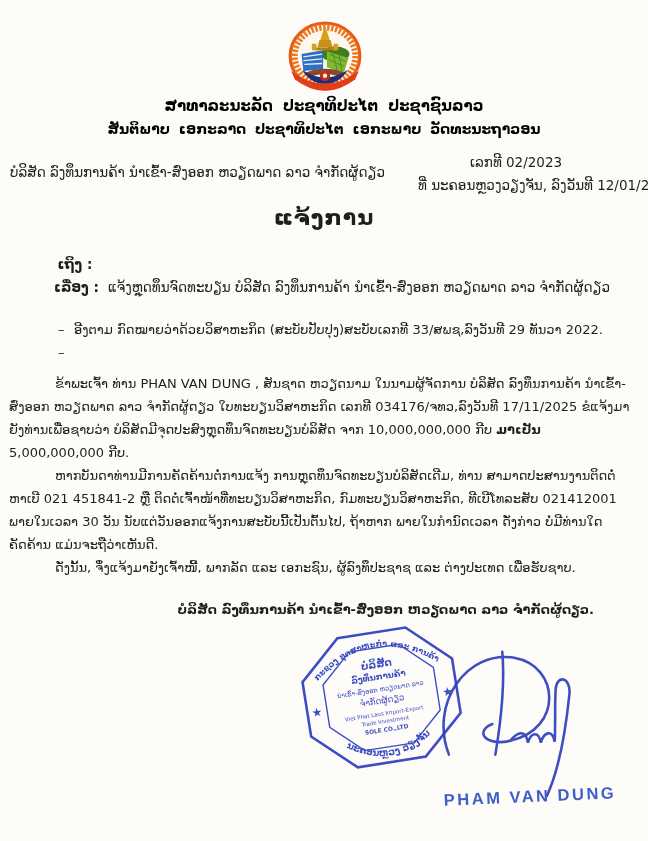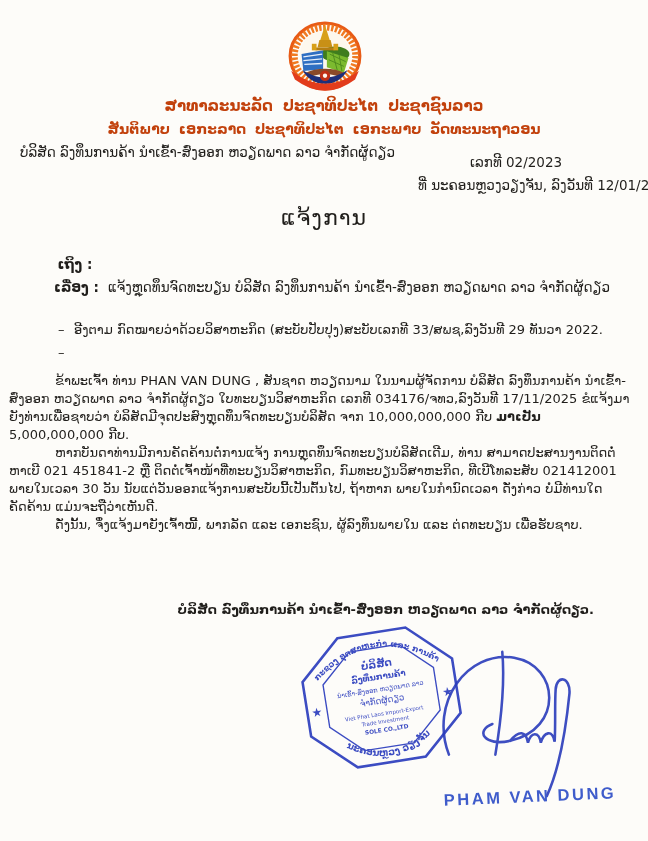--- a/index.html
+++ b/index.html
@@ -6,40 +6,40 @@
   .page{
     position:relative;width:648px;height:841px;margin:0 auto;
     background:#fdfcf9;overflow:hidden;
     font-family:"DejaVu Sans","Liberation Sans",sans-serif;
     color:#201e1b;
   }
   .abs{position:absolute;}
   .nowrap{white-space:nowrap;}
   
   .emblem{left:278px;top:18px;width:94px;height:76px;}
-  .motto{left:0;right:0;text-align:center;font-weight:600;color:#c2410c;}
+  .motto{left:0;right:0;text-align:center;font-weight:600;color:#000000;}
   .motto1{top:97px;font-size:15px;word-spacing:5px;}
   .motto2{top:121px;font-size:14px;word-spacing:4px;}
   
-  .company-ref{left:10px;top:144px;font-size:13.5px;font-weight:500;margin-left:10px;}
+  .company-ref{left:10px;top:164px;font-size:13.5px;font-weight:500;}
   .doc-number{left:470px;top:154px;font-size:13.5px;}
   .place-date{left:418px;top:177px;font-size:13.5px;}
   
-  .title{left:0;right:0;top:205px;text-align:center;font-size:22px;font-weight:normal;letter-spacing:1px;}
+  .title{left:0;right:0;top:205px;text-align:center;font-size:22px;font-weight:bold;letter-spacing:1px;}
   
   .meta-line{left:54px;font-size:13.5px;display:flex;}
   .meta-line .lbl{font-weight:bold;min-width:42px;margin-right:9px;text-align:center;}
   .to-line{top:256px;}
   .subject-line{top:279px;}
   
   .basis{left:58px;top:318px;font-size:13px;line-height:23px;}
   .basis .row{display:flex;}
   .basis .dash{width:16px;}
   
-  .body-text{left:9px;right:13px;top:372px;font-size:13px;line-height:18px;}
+  .body-text{left:9px;right:13px;top:372px;font-size:13px;line-height:23px;}
   .body-text p{margin:0;text-indent:46px;}
   .emph{font-weight:bold;}
   
   .closing{right:54px;top:602px;font-size:13px;font-weight:bold;}
   
   .stamp{left:296px;top:626px;width:172px;height:148px;transform:rotate(-9deg);opacity:.93;}
   .stamp svg{width:100%;height:100%;}
   
   .signature{left:426px;top:638px;width:200px;height:168px;}
   .signature svg{width:100%;height:100%;}
@@ -107,21 +107,21 @@
       <span>ອີງຕາມ ກົດໝາຍວ່າດ້ວຍວິສາຫະກິດ (ສະບັບປັບປຸງ)ສະບັບເລກທີ 33/ສພຊ,ລົງວັນທີ 29 ທັນວາ 2022.</span>
     </div>
     <div class="row nowrap">
       <span class="dash">–</span>
     </div>
   </div>
 
   <div class="abs body-text">
     <p><span>ຂ້າພະເຈົ້າ ທ່ານ PHAN VAN DUNG , ສັນຊາດ ຫວຽດນາມ ໃນນາມຜູ້ຈັດການ ບໍລິສັດ ລົງທຶນການຄ້າ ນຳເຂົ້າ-ສົ່ງອອກ ຫວຽດພາດ ລາວ ຈຳກັດຜູ້ດຽວ ໃບທະບຽນວິສາຫະກິດ ເລກທີ 034176/ຈທວ,ລົງວັນທີ 17/11/2025 ຂໍແຈ້ງມາຍັງທ່ານເພື່ອຊາບວ່າ ບໍລິສັດມີຈຸດປະສົງຫຼຸດທຶນຈົດທະບຽນບໍລິສັດ ຈາກ 10,000,000,000 ກີບ </span><span class="emph">ມາເປັນ</span><span> 5,000,000,000 ກີບ.</span></p>
     <p>ຫາກບັນດາທ່ານມີການຄັດຄ້ານຕໍ່ການແຈ້ງ ການຫຼຸດທຶນຈົດທະບຽນບໍລິສັດເດີມ,  ທ່ານ ສາມາດປະສານງານຕິດຕໍ່ ຫາເບີ 021 451841-2  ຫຼື  ຕິດຕໍ່ເຈົ້າໜ້າທີ່ທະບຽນວິສາຫະກິດ,  ກົມທະບຽນວິສາຫະກິດ, ທີເບີໂທລະສັບ 021412001 ພາຍໃນເວລາ 30 ວັນ ນັບແຕ່ວັນອອກແຈ້ງການສະບັບນີ້ເປັນຕົ້ນໄປ, ຖ້າຫາກ ພາຍໃນກຳນົດເວລາ ດັ່ງກ່າວ ບໍ່ມີທ່ານໃດ ຄັດຄ້ານ ແມ່ນຈະຖືວ່າເຫັນດີ.</p>
-    <p>ດັ່ງນັ້ນ, ຈຶ່ງແຈ້ງມາຍັງເຈົ້າໜີ້,  ພາກລັດ ແລະ ເອກະຊົນ,  ຜູ້ລົງທຶນພາຍໃນ ແລະ ຕ່ດທະບຽນ ເພື່ອຮັບຊາບ.</p>
+    <p>ດັ່ງນັ້ນ, ຈຶ່ງແຈ້ງມາຍັງເຈົ້າໜີ້,  ພາກລັດ ແລະ ເອກະຊົນ,  ຜູ້ລົງທຶປະຊາຊ ແລະ ຕ່າງປະເທດ ເພື່ອຮັບຊາບ.</p>
   </div>
 
   <div class="abs closing nowrap">ບໍລິສັດ ລົງທຶນການຄ້າ ນຳເຂົ້າ-ສົ່ງອອກ ຫວຽດພາດ ລາວ ຈຳກັດຜູ້ດຽວ.</div>
 
   <div class="abs stamp">
     <svg viewBox="0 0 200 170">
       <defs>
         <path id="arc-top" d="M 24,56 Q 100,-10 176,56" fill="none"></path>
         <path id="arc-bottom" d="M 24,110 Q 100,190 176,110" fill="none"></path>
       </defs>

